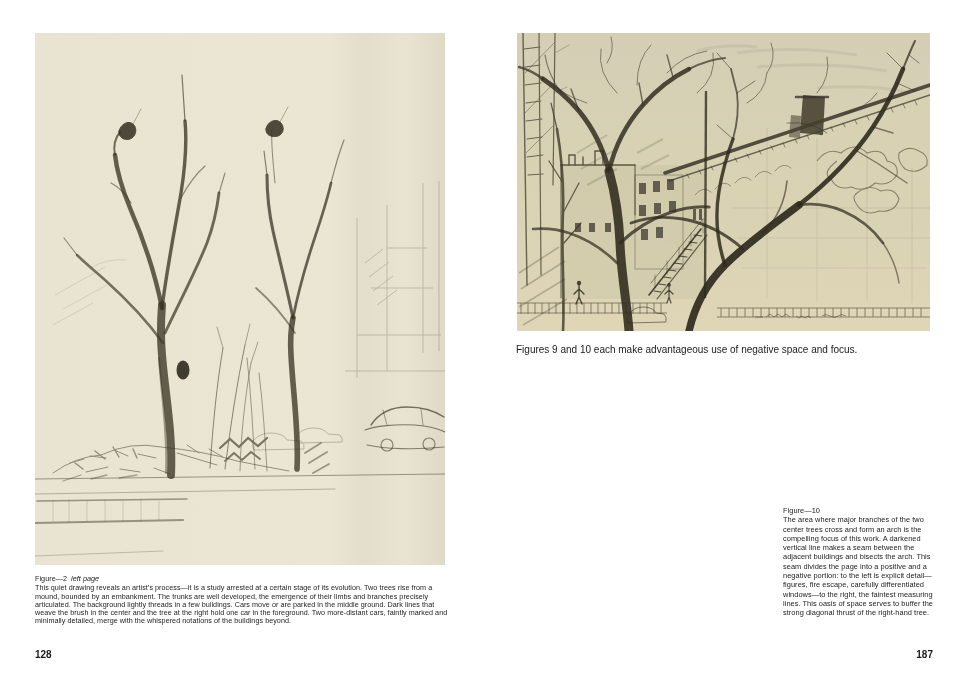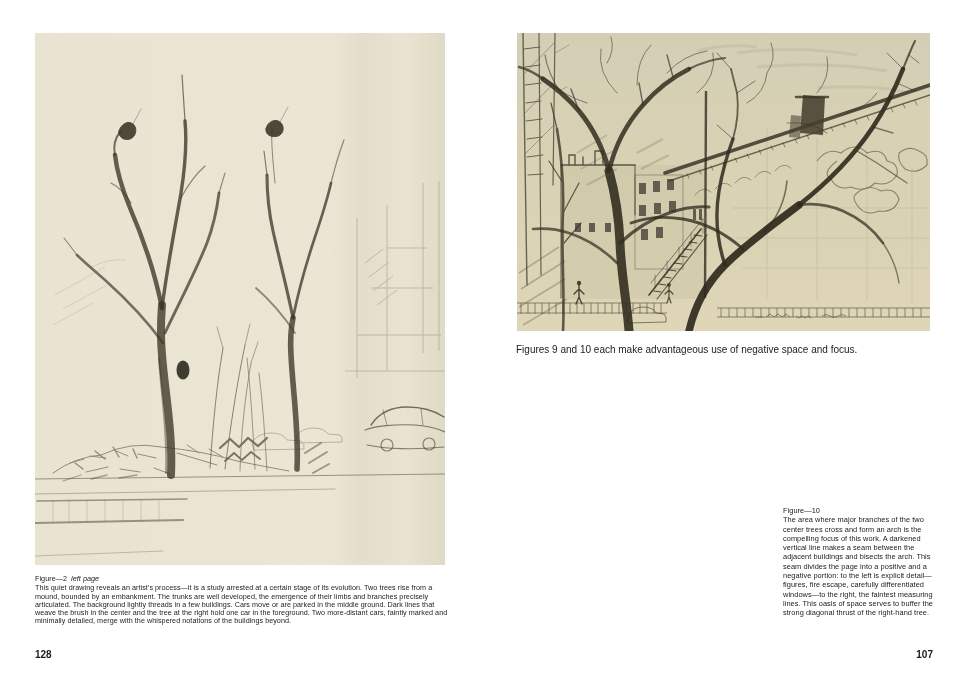--- a/index.html
+++ b/index.html
@@ -309,16 +309,16 @@
       </svg>
     </figure>
 
     <p class="under-caption">Figures 9 and 10 each make advantageous use of negative space and focus.</p>
 
     <div class="caption caption-right">
       <p class="cap-label">Figure—10</p>
       <p class="cap-body">The area where major branches of the two center trees cross and form an arch is the compelling focus of this work. A darkened vertical line makes a seam between the adjacent buildings and bisects the arch. This seam divides the page into a positive and a negative portion: to the left is explicit detail—figures, fire escape, carefully differentiated windows—to the right, the faintest measuring lines. This oasis of space serves to buffer the strong diagonal thrust of the right-hand tree.</p>
     </div>
 
-    <div class="page-number page-number-right">107</div>
+    <div class="page-number page-number-right">187</div>
   </section>
 
 </div>
 
 </body></html>

